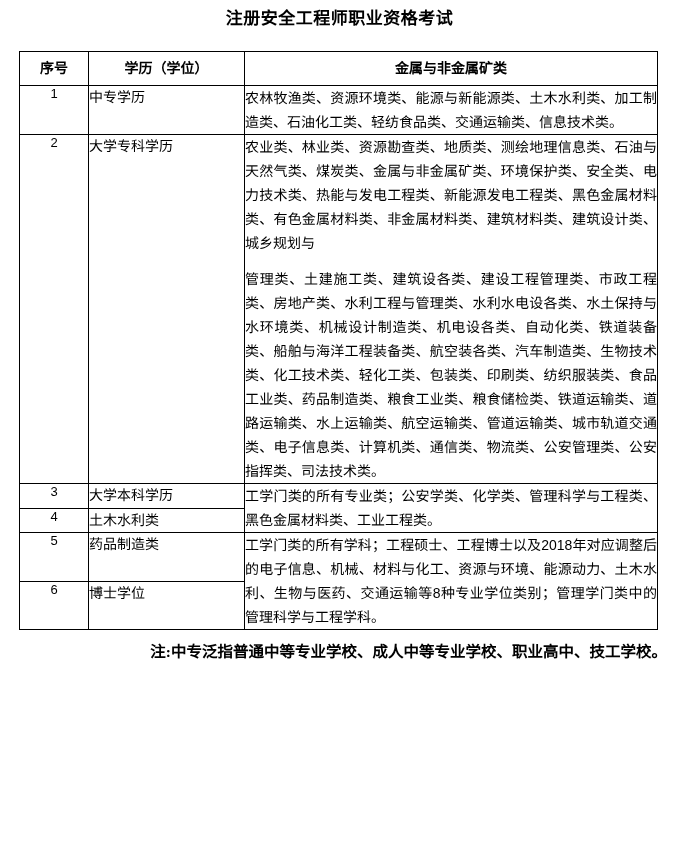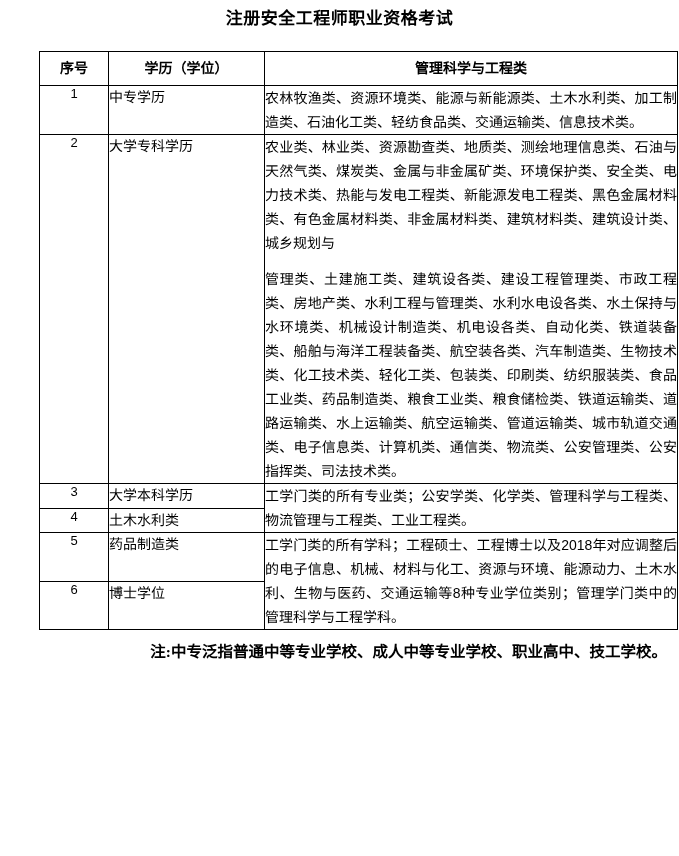--- a/index.html
+++ b/index.html
@@ -37,21 +37,21 @@
     padding-top: 10px;
   }
   .doc-title.line2 {
     padding-top: 17px;
     padding-bottom: 0;
   }
 
   
   .table-wrap {
     margin-top: 24px;
-    padding-left: 39px;
+    padding-left: 19px;
     padding-right: 14px;
   }
   table.catalog {
     border-collapse: collapse;
     width: 638px;
     table-layout: fixed;
     font-family: "Liberation Sans", "DejaVu Sans", sans-serif;
   }
   table.catalog td,
   table.catalog th {
@@ -130,21 +130,21 @@
     <table class="catalog">
       <colgroup>
         <col class="c-index">
         <col class="c-degree">
         <col class="c-majors">
       </colgroup>
       <thead>
         <tr>
           <th class="hdr-cell">序号</th>
           <th class="hdr-cell">学历（学位）</th>
-          <th class="hdr-cell">管理科学与工程类</th>
+          <th class="hdr-cell">金属与非金属矿类</th>
         </tr>
       </thead>
       <tbody>
 
         <tr>
           <td class="idx-cell">1</td>
           <td class="deg-cell">中专学历</td>
           <td class="maj-cell">
             <p>农林牧渔类、资源环境类、能源与新能源类、土木水利类、加工制造类、石油化工类、轻纺食品类、交通运输类、信息技术类。</p>
           </td>
@@ -156,21 +156,21 @@
           <td class="maj-cell">
             <p>农业类、林业类、资源勘查类、地质类、测绘地理信息类、石油与天然气类、煤炭类、金属与非金属矿类、环境保护类、安全类、电力技术类、热能与发电工程类、新能源发电工程类、黑色金属材料类、有色金属材料类、非金属材料类、建筑材料类、建筑设计类、城乡规划与</p>
             <p>管理类、土建施工类、建筑设各类、建设工程管理类、市政工程类、房地产类、水利工程与管理类、水利水电设各类、水土保持与水环境类、机械设计制造类、机电设各类、自动化类、铁道装备类、船舶与海洋工程装备类、航空装各类、汽车制造类、生物技术类、化工技术类、轻化工类、包装类、印刷类、纺织服装类、食品工业类、药品制造类、粮食工业类、粮食储检类、铁道运输类、道路运输类、水上运输类、航空运输类、管道运输类、城市轨道交通类、电子信息类、计算机类、通信类、物流类、公安管理类、公安指挥类、司法技术类。</p>
           </td>
         </tr>
 
         <tr>
           <td class="idx-cell">3</td>
           <td class="deg-cell">大学本科学历</td>
           <td class="maj-cell" rowspan="2">
-            <p>工学门类的所有专业类；公安学类、化学类、管理科学与工程类、物流管理与工程类、工业工程类。</p>
+            <p>工学门类的所有专业类；公安学类、化学类、管理科学与工程类、黑色金属材料类、工业工程类。</p>
           </td>
         </tr>
 
         <tr>
           <td class="idx-cell">4</td>
           <td class="deg-cell">土木水利类</td>
         </tr>
 
         <tr>
           <td class="idx-cell">5</td>

